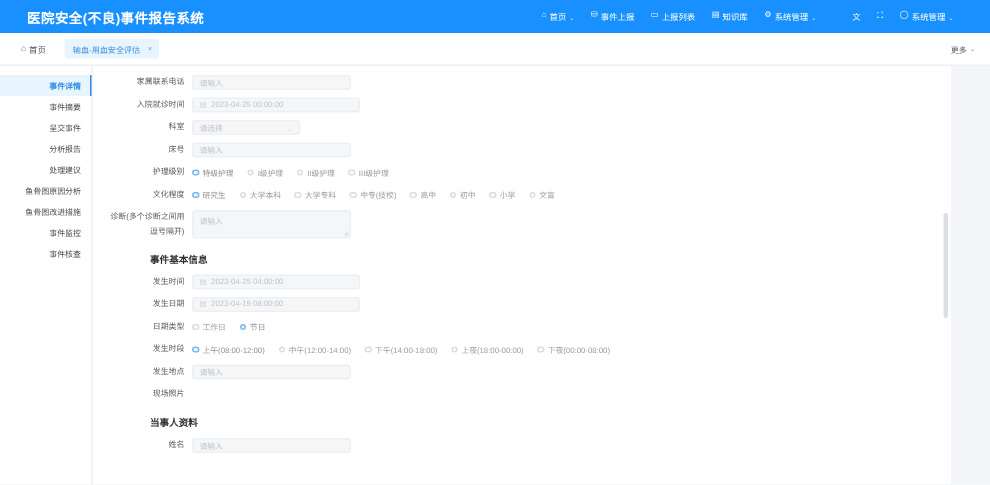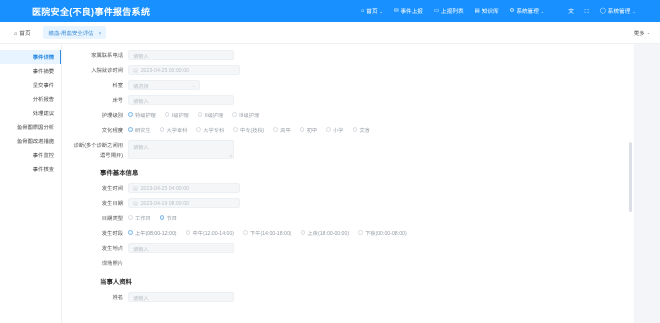--- a/index.html
+++ b/index.html
@@ -18,21 +18,21 @@
     height: 22px;
     background: #1890ff;
     display: flex;
     align-items: center;
     color: #fff;
     position: relative;
   }
   .brand {
     font-size: 9px;
     font-weight: bold;
-    padding-left: 32px;
+    padding-left: 18px;
     letter-spacing: .3px;
     white-space: nowrap;
   }
   .topnav {
     position: absolute;
     left: 360px;
     top: 0;
     height: 22px;
     display: flex;
     align-items: center;

